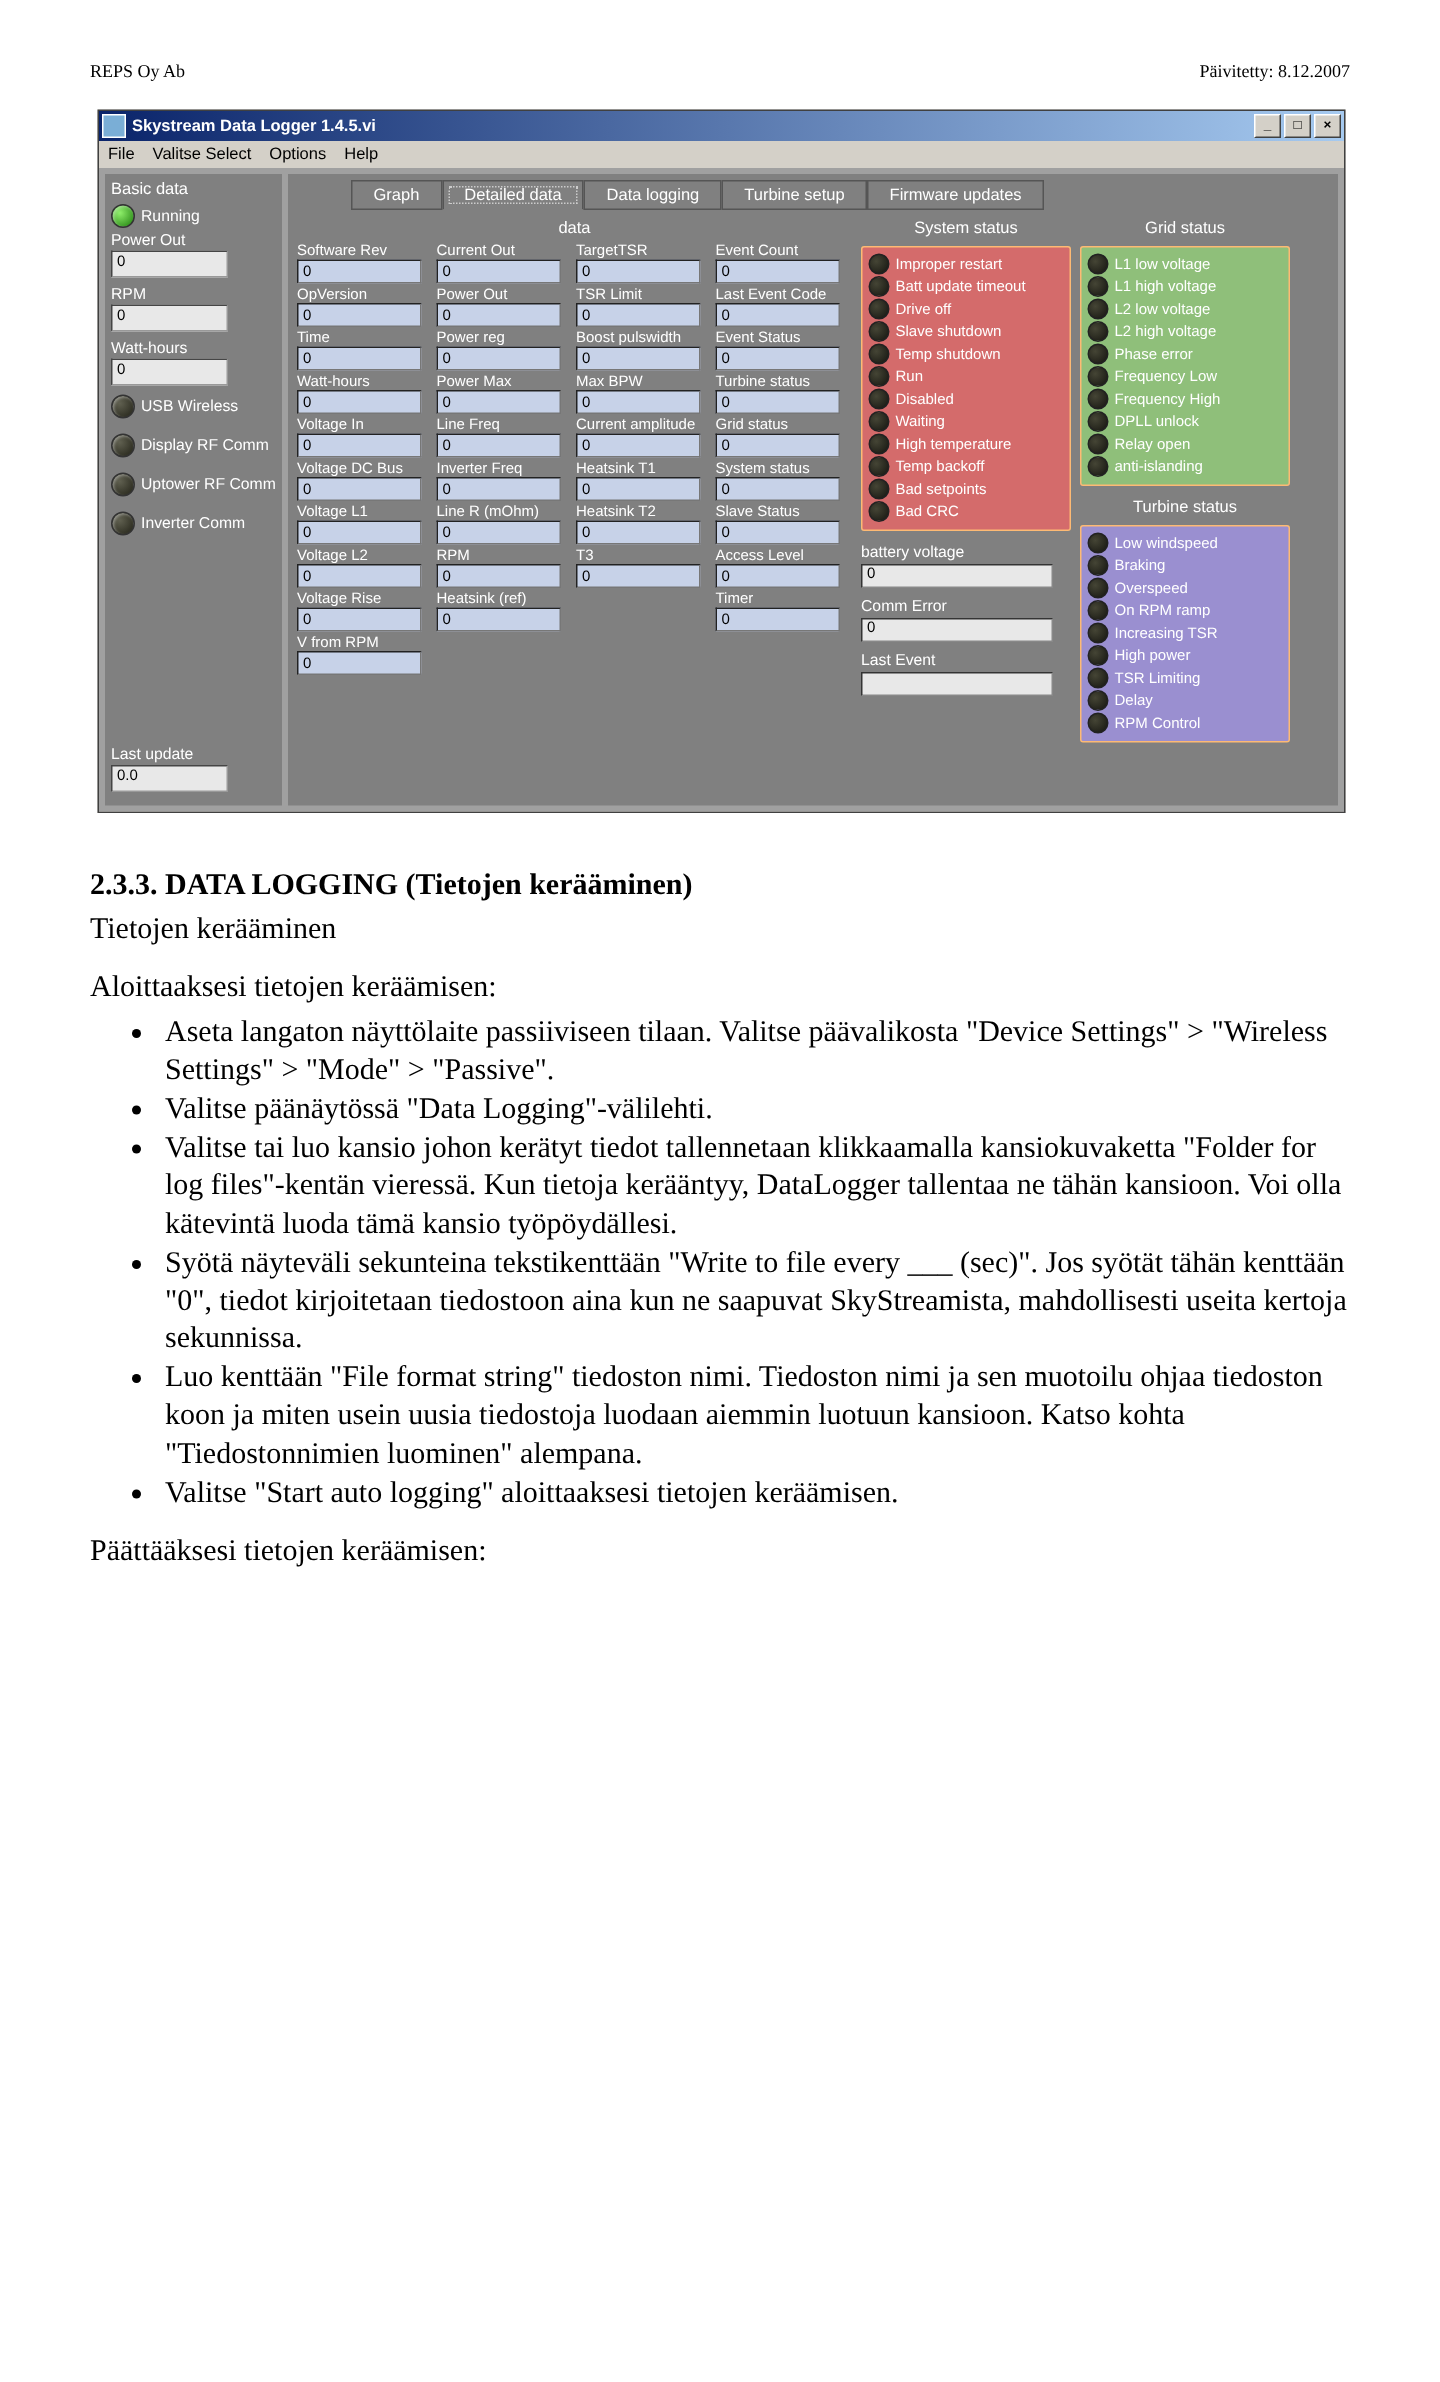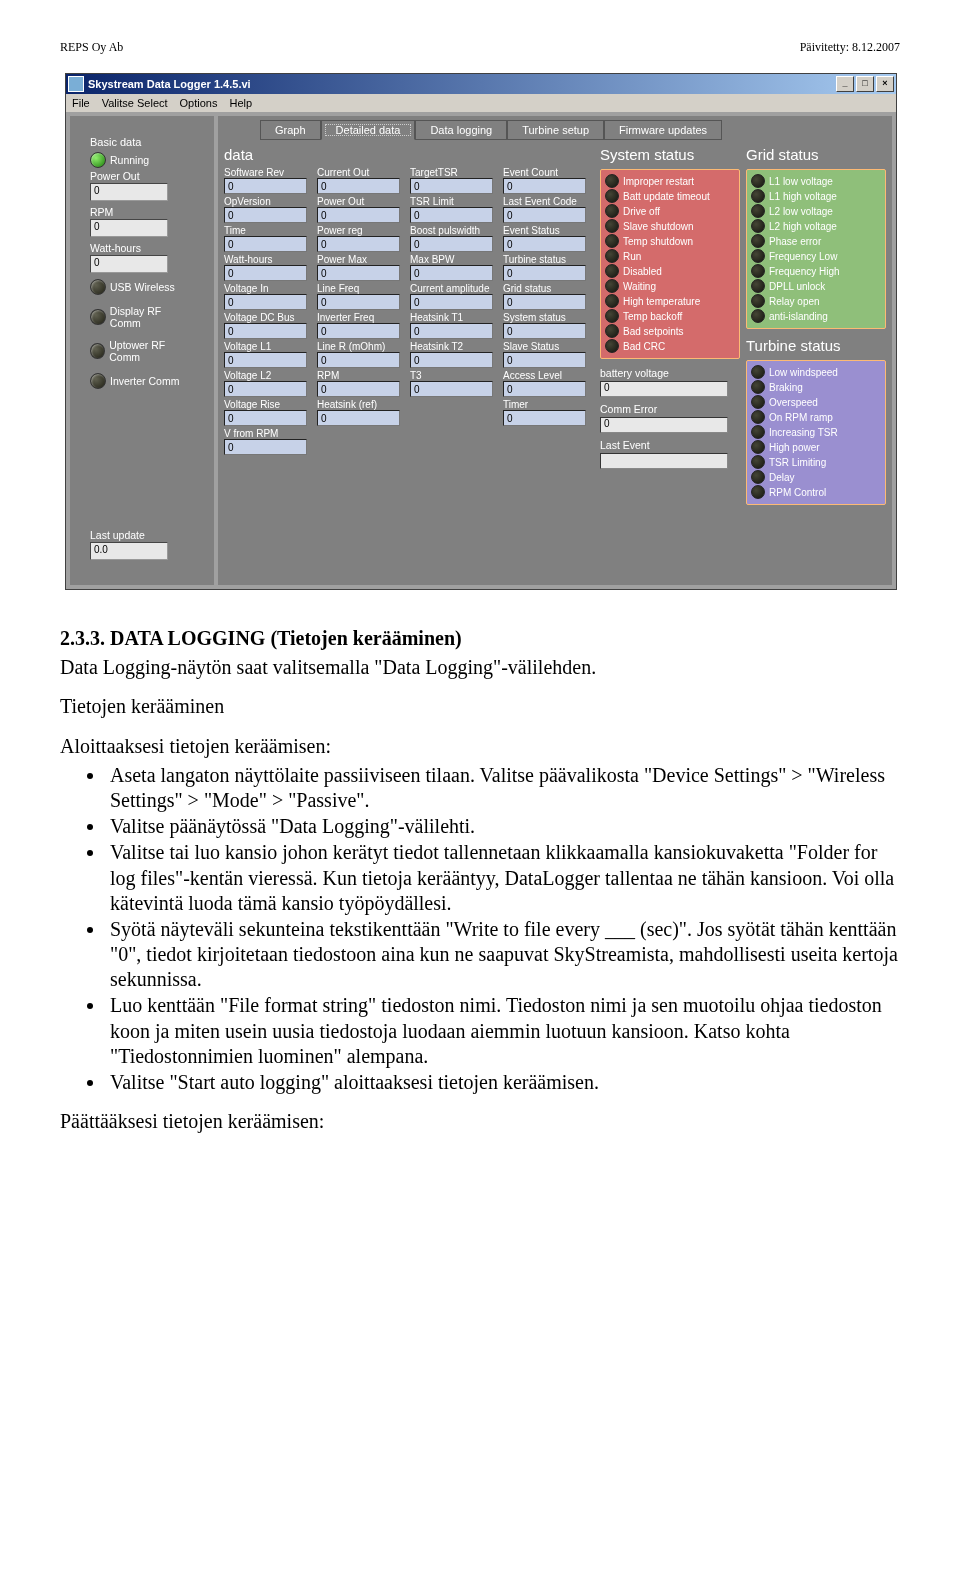--- a/index.html
+++ b/index.html
@@ -67,21 +67,21 @@
   .app-body {
     display: flex;
     background: #a0a0a0;
     padding: 4px;
     gap: 4px;
   }
   .sidebar {
     width: 110px;
     background: #808080;
     color: #fff;
-    padding: 20px;
+    padding: 4px;
     font-size: 11px;
   }
   .sidebar-title { margin-bottom: 4px; }
   .led-row { display: flex; align-items: center; gap: 4px; margin: 2px 0; }
   .led {
     width: 14px; height: 14px; border-radius: 50%;
     border: 1px solid #333;
     box-shadow: inset 1px 1px 2px rgba(255,255,255,0.4);
   }
   .led.on { background: radial-gradient(circle at 35% 35%, #8fef6b, #1a7a0a); }
@@ -139,21 +139,21 @@
   .cell label { font-size: 10px; color: #fff; }
   .cell input {
     background: #c7d2e8;
     border: 1px inset #777;
     height: 14px;
     width: 75px;
     font-size: 10px;
     padding: 0 3px;
     color: #000;
   }
-  .section-title { font-size: 15px; margin: 2px 0 4px 0; }
+  .section-title { font-size: 11px; margin: 2px 0 4px 0; text-align: center; }
   .status-col {
     width: 140px;
     display: flex;
     flex-direction: column;
     gap: 2px;
   }
   .status-panel {
     border: 1px solid #fdba74;
     padding: 3px 4px 4px 4px;
     border-radius: 2px;
@@ -574,21 +574,20 @@
                 </div>
               </div>
           </div>
         </div>
       </div>
     </div>
   </div>
 
   <div class="doc-section">
     <h2 class="doc-h">2.3.3. DATA LOGGING (Tietojen kerääminen)</h2>
-    <p class="doc-p">Data Logging-näytön saat valitsemalla "Data Logging"-välilehden.</p>
     <p class="doc-p">Tietojen kerääminen</p>
     <p class="doc-sub">Aloittaaksesi tietojen keräämisen:</p>
     <ul class="doc-ul" id="doc-ul">
         <li>Aseta langaton näyttölaite passiiviseen tilaan. Valitse päävalikosta "Device Settings" &gt; "Wireless Settings" &gt; "Mode" &gt; "Passive".</li>
         <li>Valitse päänäytössä "Data Logging"-välilehti.</li>
         <li>Valitse tai luo kansio johon kerätyt tiedot tallennetaan klikkaamalla kansiokuvaketta "Folder for log files"-kentän vieressä. Kun tietoja kerääntyy, DataLogger tallentaa ne tähän kansioon. Voi olla kätevintä luoda tämä kansio työpöydällesi.</li>
         <li>Syötä näyteväli sekunteina tekstikenttään "Write to file every ___ (sec)". Jos syötät tähän kenttään "0", tiedot kirjoitetaan tiedostoon aina kun ne saapuvat SkyStreamista, mahdollisesti useita kertoja sekunnissa.</li>
         <li>Luo kenttään "File format string" tiedoston nimi. Tiedoston nimi ja sen muotoilu ohjaa tiedoston koon ja miten usein uusia tiedostoja luodaan aiemmin luotuun kansioon. Katso kohta "Tiedostonnimien luominen" alempana.</li>
         <li>Valitse "Start auto logging" aloittaaksesi tietojen keräämisen.</li>
       </ul>

